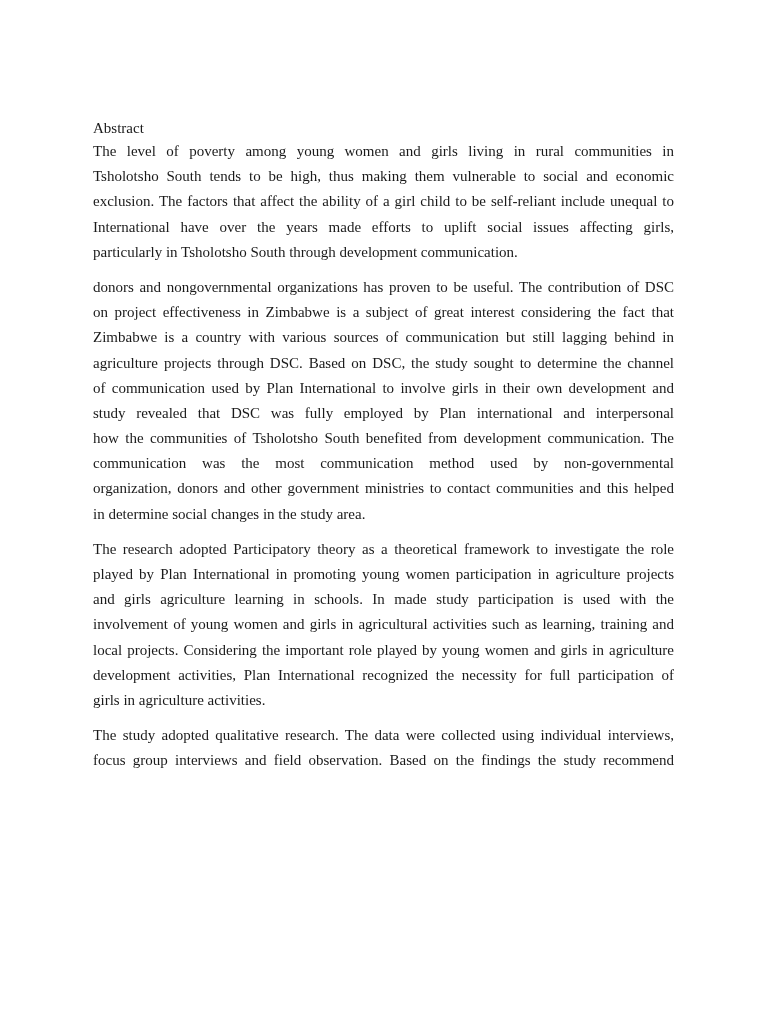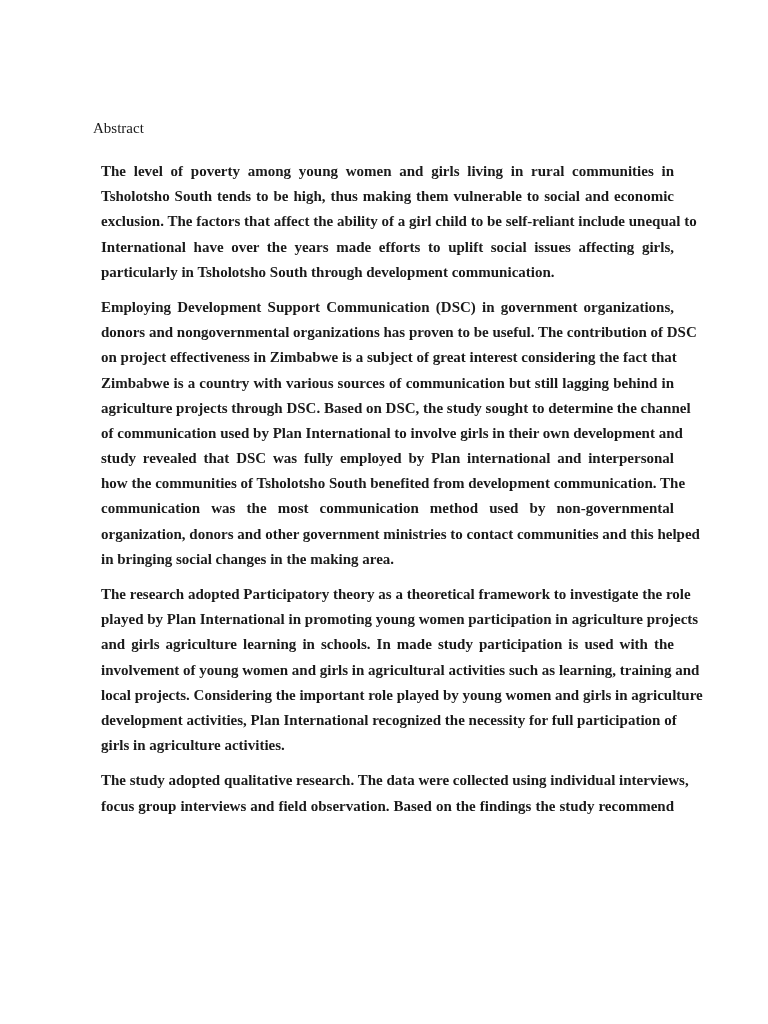--- a/index.html
+++ b/index.html
@@ -25,26 +25,25 @@
     .content {
       position: absolute;
       left: 93px;
       top: 118px;
       width: 581px;
     }
     .heading {
       font-size: 15px;
       line-height: 21px;
       height: 21px;
-      margin: 0 0 20px 0;
+      margin: 0 0 0 0;
       font-weight: normal;
     }
     .para {
-      margin: 0 0 10px 8px;
-      font-weight: bold;
+      margin: 0 0 10px 0;
     }
     .line {
       display: block;
       font-size: 15px;
       line-height: 25.2px;
       height: 25.2px;
       white-space: nowrap;
       text-align: justify;
       text-align-last: justify;
       overflow: visible;
@@ -64,31 +63,30 @@
 
     <div class="para">
       <span class="line">The level of poverty among young women and girls living in rural communities in</span>
       <span class="line">Tsholotsho South tends to be high, thus making them vulnerable to social and economic</span>
       <span class="line">exclusion. The factors that affect the ability of a girl child to be self-reliant include unequal to</span>
       <span class="line">International have over the years made efforts to uplift social issues affecting girls,</span>
       <span class="line last">particularly in Tsholotsho South through development communication.</span>
     </div>
 
     <div class="para">
-      <span class="line">Employing Development Support Communication (DSC) in government organizations,</span>
       <span class="line">donors and nongovernmental organizations has proven to be useful. The contribution of DSC</span>
       <span class="line">on project effectiveness in Zimbabwe is a subject of great interest considering the fact that</span>
       <span class="line">Zimbabwe is a country with various sources of communication but still lagging behind in</span>
       <span class="line">agriculture projects through DSC.  Based on DSC, the study sought to determine the channel</span>
       <span class="line">of communication used by Plan International to involve girls in their own development and</span>
       <span class="line">study revealed that DSC was fully employed by Plan international and interpersonal</span>
       <span class="line">how the communities of Tsholotsho South benefited from development communication.  The</span>
       <span class="line">communication was the most communication method used by non-governmental</span>
       <span class="line">organization, donors and other government ministries to contact communities and this helped</span>
-      <span class="line last">in bringing social changes in the making area.</span>
+      <span class="line last">in determine social changes in the study area.</span>
     </div>
 
     <div class="para">
       <span class="line">The research adopted Participatory theory as a theoretical framework to investigate the role</span>
       <span class="line">played by Plan International in promoting young women participation in agriculture projects</span>
       <span class="line">and girls agriculture learning in schools. In made study participation is used with the</span>
       <span class="line">involvement of young women and girls in agricultural activities such as learning, training and</span>
       <span class="line">local projects. Considering the important role played by young women and girls in agriculture</span>
       <span class="line">development activities, Plan International recognized the necessity for full participation of</span>
       <span class="line last">girls in agriculture activities.</span>

